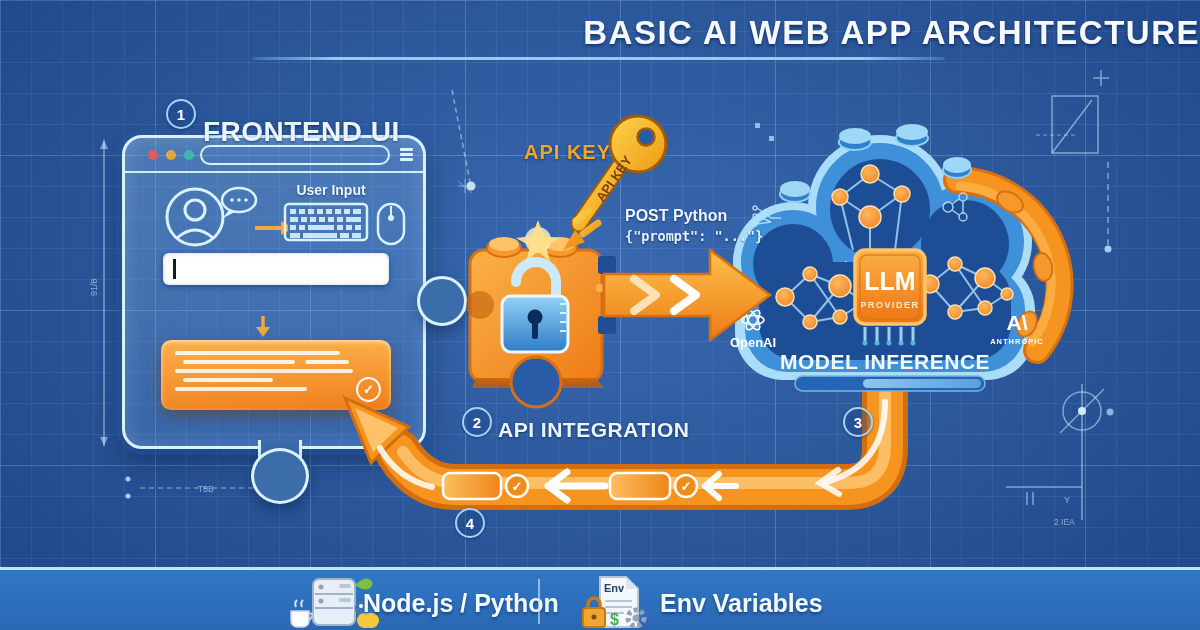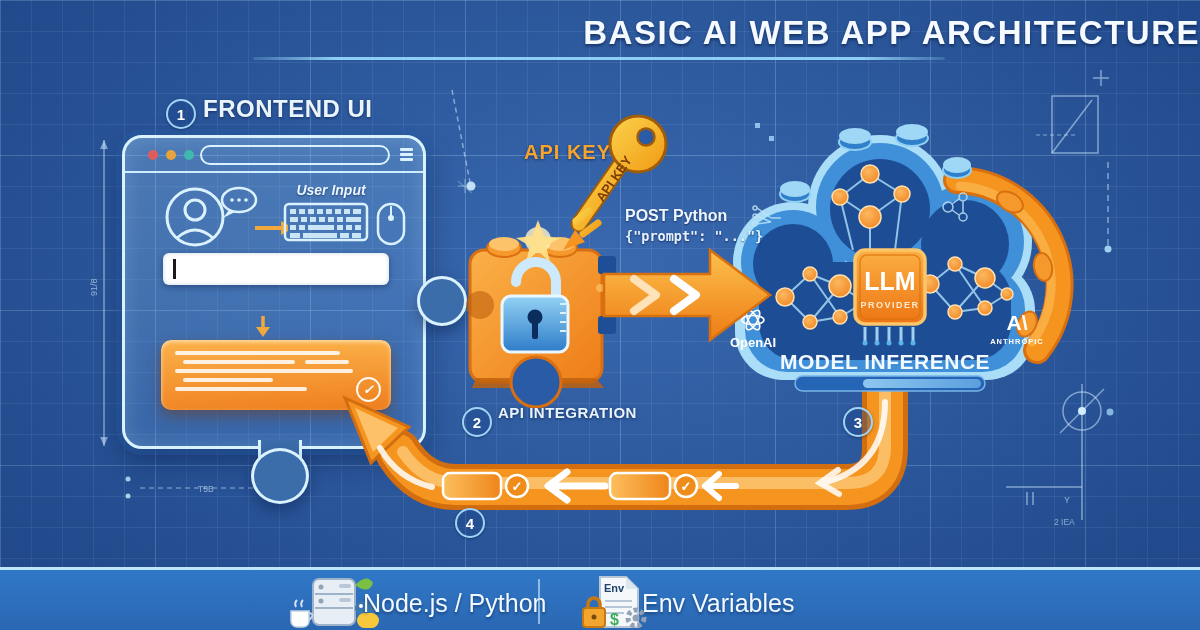--- a/index.html
+++ b/index.html
@@ -20,21 +20,21 @@
   .title-underline{left:253px;top:57px;width:692px;height:3px;border-radius:2px;
     background:linear-gradient(90deg,rgba(142,205,244,.2),#8ecdf4 12%,#8ecdf4 88%,rgba(142,205,244,.2));}
   
   .stepnum{width:26px;height:26px;border:2.5px solid #9fd4f5;border-radius:50%;
     background:rgba(25,65,135,.35);color:#fff;font-size:15px;font-weight:700;
     display:flex;align-items:center;justify-content:center;box-shadow:0 1px 3px rgba(0,20,60,.4);}
   .steplabel{color:#eaf4fc;font-weight:800;letter-spacing:.5px;text-shadow:0 1px 3px rgba(0,20,60,.6);}
   
   .browser{left:122px;top:135px;width:298px;height:308px;border:3px solid #d9f2fe;border-radius:20px;
     background:linear-gradient(160deg,rgba(150,200,242,.32),rgba(80,140,210,.22));
-    box-shadow:0 0 0 6px rgba(40,95,170,.35),0 12px 28px rgba(5,25,65,.45),inset 0 0 22px rgba(190,230,255,.22);font-style:italic;}
+    box-shadow:0 0 0 6px rgba(40,95,170,.35),0 12px 28px rgba(5,25,65,.45),inset 0 0 22px rgba(190,230,255,.22);}
   .b-topbar{position:absolute;left:0;top:0;width:100%;height:33px;border-bottom:2px solid #cfeefd;}
   .dot{position:absolute;top:12px;width:10px;height:10px;border-radius:50%;}
   .addr{position:absolute;left:75px;top:7px;width:186px;height:16px;border:2px solid #d9f2fe;border-radius:11px;}
   .burger{position:absolute;right:10px;top:10px;width:13px;}
   .burger div{height:2.5px;background:#d9f2fe;margin-bottom:2.5px;border-radius:1px;}
   .knob{border:3px solid #d9f2fe;border-radius:50%;background:#3b6dab;box-shadow:0 6px 14px rgba(5,25,65,.4);}
   .stem{background:#3b6dab;border-left:3px solid #d9f2fe;border-right:3px solid #d9f2fe;}
   .ui-label{color:#eaf6ff;font-size:14px;font-weight:700;text-shadow:0 1px 2px rgba(0,20,60,.5);}
   .text-input{left:38px;top:115px;width:226px;height:32px;background:#fff;border-radius:6px;
     box-shadow:0 2px 6px rgba(5,25,65,.4), inset 0 0 4px rgba(120,160,200,.4);}
@@ -48,21 +48,21 @@
   .ocheck{position:absolute;right:10px;bottom:8px;width:21px;height:21px;border:2.5px solid rgba(255,255,255,.95);
     border-radius:50%;color:#fff;font-size:13px;font-weight:700;display:flex;align-items:center;justify-content:center;}
   
   .apikey-label{color:#f6a42c;font-size:20px;font-weight:800;letter-spacing:1px;text-shadow:0 1px 3px rgba(0,20,60,.6);}
   .post-text{color:#eef6fe;font-size:16px;font-weight:700;text-shadow:0 1px 2px rgba(0,20,60,.6);line-height:21px;}
   .post-code{font-family:"DejaVu Sans Mono",monospace;font-size:13.5px;font-weight:700;color:#e6f1fc;}
   .json-label{color:#eef6fe;font-size:15.5px;font-weight:700;text-shadow:0 1px 2px rgba(0,20,60,.6);}
   
   .footer{left:0;top:567px;width:1200px;height:63px;background:linear-gradient(#3078c6,#2a66b2);
     border-top:3px solid #bfe6fa;}
-  .footer-label{color:#f2f9ff;font-size:25px;font-weight:400;text-shadow:0 2px 3px rgba(0,20,60,.45);}
+  .footer-label{color:#f2f9ff;font-size:25px;font-weight:700;text-shadow:0 2px 3px rgba(0,20,60,.45);}
   .divider{left:538px;top:576px;width:2px;height:45px;background:rgba(195,228,252,.65);}
   svg{display:block;}
 </style>
 </head>
 <body>
 
 <div id="canvas">
 
   <svg class="abs" style="left:0;top:0;z-index:1" width="1200" height="630" viewBox="0 0 1200 630">
     <g stroke="rgba(205,233,255,.55)" stroke-width="1.5" fill="none">
@@ -124,21 +124,21 @@
       <circle cx="686" cy="486" r="11" fill="#ef8c1a" stroke="#fff" stroke-width="2.5"></circle>
       <text x="686" y="491" text-anchor="middle" font-size="13" font-weight="bold" fill="#fff">✓</text>
     </g>
     <g stroke="#fff" stroke-width="7" stroke-linecap="round" stroke-linejoin="round" fill="none">
       <path d="M605 486 L550 486 M567 472 L548 486 L567 500"></path>
       <path d="M736 486 L707 486 M719 474 L705 486 L719 498" stroke-width="6"></path>
     </g>
   </svg>
 
   <div class="abs stepnum" style="left:166px;top:99px;z-index:8">1</div>
-  <div class="abs steplabel" style="left:203px;top:95px;font-size:24px;z-index:8">FRONTEND UI</div>
+  <div class="abs steplabel" style="left:203px;top:116px;font-size:28px;z-index:8">FRONTEND UI</div>
 
   <div class="abs browser" style="z-index:5">
     <div class="b-topbar">
       <div class="dot" style="left:23px;background:#e05c5c"></div>
       <div class="dot" style="left:41px;background:#e8a43c"></div>
       <div class="dot" style="left:59px;background:#3fb8af"></div>
       <div class="addr"></div>
       <div class="burger">
           <div></div>
           <div></div>
@@ -429,21 +429,21 @@
     <text x="48" y="235" text-anchor="middle" font-size="13" font-weight="600" fill="#fff">OpenAI</text>
     <text x="312" y="218" text-anchor="middle" font-size="21" font-weight="800" fill="#fff">A\</text>
     <text x="312" y="232" text-anchor="middle" font-size="7.5" font-weight="700" letter-spacing="1" fill="#fff">ANTHROPIC</text>
     <text x="180" y="257" text-anchor="middle" font-size="21" font-weight="800" letter-spacing=".5" fill="#f2f9ff">MODEL INFERENCE</text>
 
     <rect x="90" y="264" width="190" height="15" rx="7.5" fill="#2565b5" stroke="#7ab5e8" stroke-width="1.5"></rect>
     <rect x="158" y="267" width="118" height="9" rx="4.5" fill="url(#barGrad)"></rect>
   </svg>
 
   <div class="abs stepnum" style="left:462px;top:407px;z-index:8">2</div>
-  <div class="abs steplabel" style="left:498px;top:404px;font-size:15px;z-index:8">API INTEGRATION</div>
+  <div class="abs steplabel" style="left:498px;top:418px;font-size:21px;z-index:8">API INTEGRATION</div>
 
   <div class="abs stepnum" style="left:843px;top:407px;z-index:8">3</div>
 
   <div class="abs stepnum" style="left:455px;top:508px;z-index:8">4</div>
 
   <div class="abs footer" style="z-index:10">
     <svg class="abs" style="left:283px;top:5px" width="98" height="54" viewBox="0 0 98 54">
       <g>
         <rect x="30" y="4" width="42" height="46" rx="6" fill="#e8eef5" stroke="#9fb3c8" stroke-width="2"></rect>
         <line x1="32" y1="19" x2="70" y2="19" stroke="#9fb3c8" stroke-width="2"></line>
@@ -482,16 +482,16 @@
         <path d="M8 34 v -5 a 6 6 0 0 1 12 0 v 5" fill="none" stroke="#c77a12" stroke-width="3.5"></path>
         <rect x="3" y="33" width="22" height="19" rx="3" fill="#f2a52f" stroke="#c77a12" stroke-width="2"></rect>
         <circle cx="14" cy="42" r="2.5" fill="#7a4a08"></circle>
       </g>
       <text x="30" y="50" font-size="16" font-weight="bold" fill="#3fae5a">$</text>
       <g>
         <circle cx="56" cy="43" r="8" fill="none" stroke="#93a3b5" stroke-width="5" stroke-dasharray="4 3"></circle>
         <circle cx="56" cy="43" r="3.5" fill="#93a3b5"></circle>
       </g>
     </svg>
-    <div class="abs footer-label" style="left:642px;top:19px">Env Variables</div>
+    <div class="abs footer-label" style="left:660px;top:19px">Env Variables</div>
   </div>
 
 </div>
 
 </body></html>

